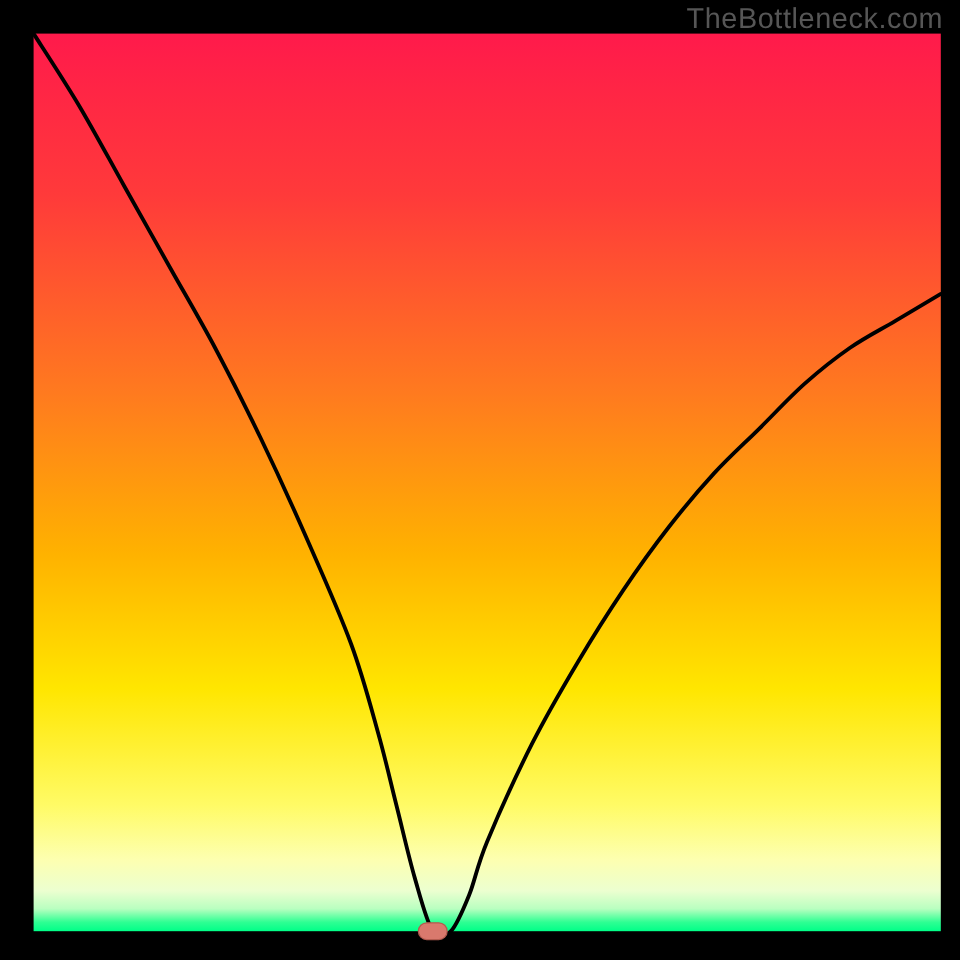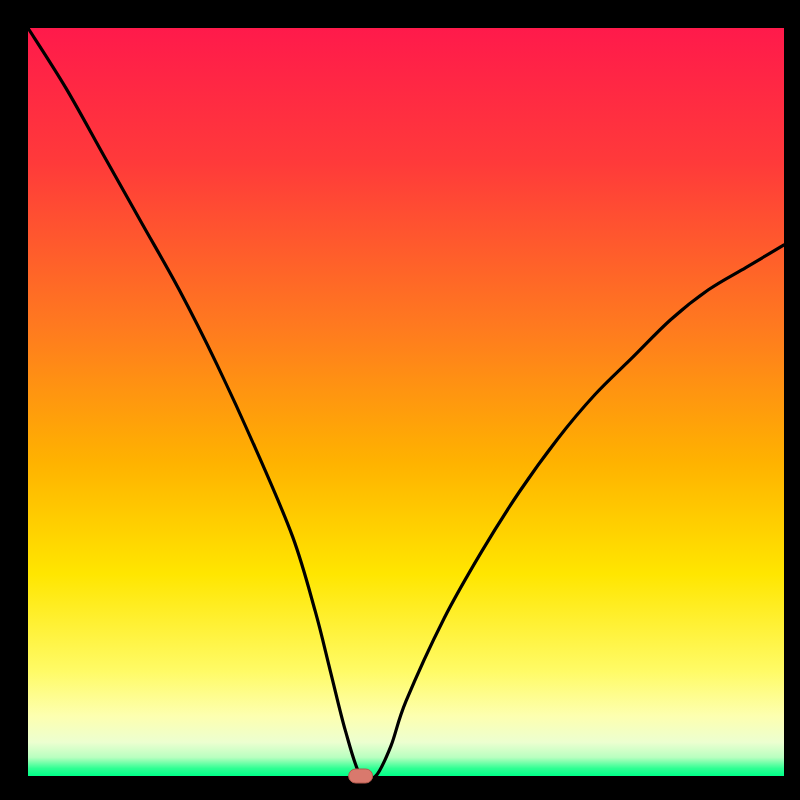--- a/index.html
+++ b/index.html
@@ -51,13 +51,14 @@
         </linearGradient>
   </defs>
 
   <rect id="plot-bg" fill="url(#bg-grad)" x="28" y="28" width="756" height="748"></rect>
 
   <path id="curve-path" fill="none" stroke-width="3.2" stroke-linejoin="round" stroke-linecap="round" d="M 28 28 C 34.300000000000004 37.97333333333332, 53.20000000000001 66.64666666666658, 65.80000000000001 87.83999999999992 C 78.4 109.03333333333326, 91.00000000000001 132.72000000000006, 103.60000000000001 155.16000000000008 C 116.2 177.6000000000001, 128.79999999999998 200.04000000000002, 141.39999999999998 222.48000000000002 C 153.99999999999997 244.92000000000002, 166.60000000000002 266.11333333333334, 179.20000000000002 289.8 C 191.8 313.4866666666667, 204.4 338.41999999999996, 217 364.59999999999997 C 229.6 390.78, 242.2 418.20666666666665, 254.79999999999998 446.88 C 267.4 475.55333333333334, 282.52 509.2133333333333, 292.59999999999997 536.64 C 302.67999999999995 564.0666666666666, 308.98 589, 315.28000000000003 611.44 C 321.58000000000004 633.8800000000001, 325.36 651.3333333333333, 330.40000000000003 671.28 C 335.44000000000005 691.2266666666667, 340.48 713.6666666666666, 345.52 731.12 C 350.55999999999995 748.5733333333334, 355.59999999999997 768.52, 360.64 776 C 365.68 783.48, 370.71999999999997 780.9866666666667, 375.76 776 C 380.8 771.0133333333333, 385.84 758.5466666666667, 390.88 746.08 C 395.92 733.6133333333333, 397.18 722.3933333333334, 406 701.2 C 414.82 680.0066666666667, 431.20000000000005 643.8533333333335, 443.8 618.9200000000001 C 456.4 593.9866666666667, 468.99999999999994 572.7933333333334, 481.59999999999997 551.6 C 494.2 530.4066666666666, 506.80000000000007 510.46, 519.4000000000001 491.76 C 532.0000000000001 473.06, 544.5999999999999 455.6066666666666, 557.1999999999999 439.4 C 569.8 423.1933333333333, 582.4 408.23333333333335, 595 394.52 C 607.6 380.8066666666666, 620.2 369.5866666666666, 632.8000000000001 357.11999999999995 C 645.4000000000001 344.6533333333333, 658 330.94, 670.6 319.72 C 683.2 308.50000000000006, 695.8 298.5266666666667, 708.4 289.8 C 721 281.0733333333333, 733.5999999999999 274.8399999999999, 746.1999999999999 267.35999999999996 C 758.8 259.88, 777.7 248.66000000000005, 784 244.92000000000007" stroke="#000000"></path>
 
   <rect id="marker-dot" rx="7" ry="7" x="348.64" y="769" width="24" height="14" fill="#d9796d" stroke="#b35b4f" stroke-width="1"></rect>
 </svg>
 
+<div class="watermark">TheBottleneck.com</div>
 </div>
 
 </body></html>

